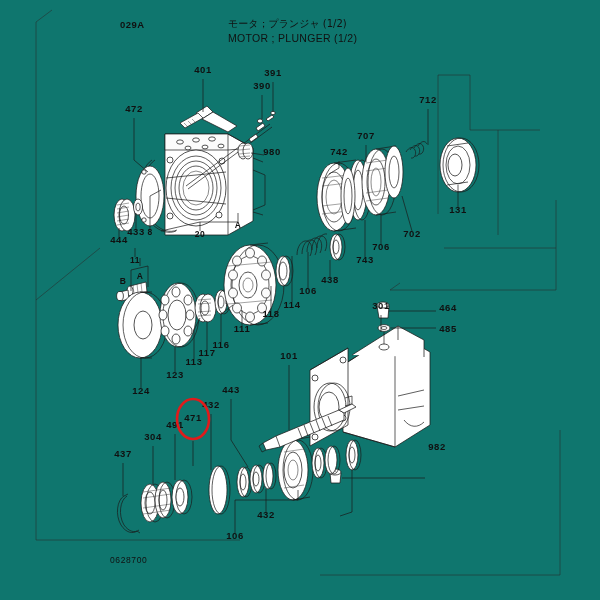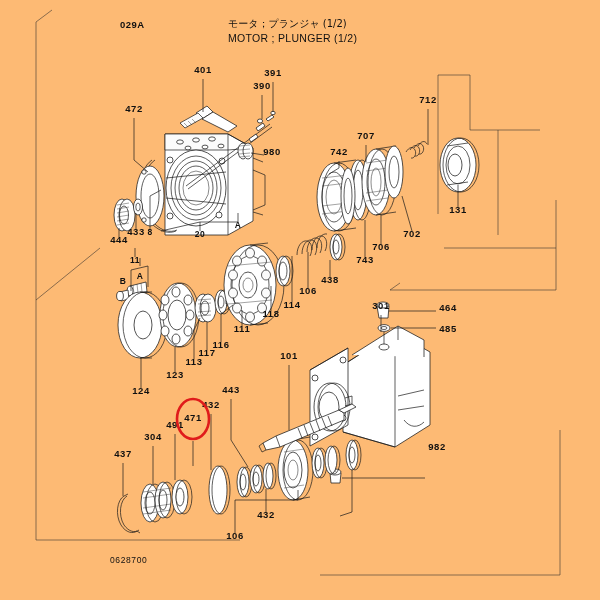--- a/index.html
+++ b/index.html
@@ -4,21 +4,21 @@
 <style>
   html, body {
     margin: 0;
     padding: 0;
     background: #ffffff;
   }
   #page {
     position: relative;
     width: 600px;
     height: 600px;
-    background: #fdba74;
+    background: #0f766e;
     font-family: "Liberation Sans", sans-serif;
     overflow: hidden;
   }
   #diagram {
     position: absolute;
     left: 0;
     top: 0;
     width: 600px;
     height: 600px;
   }

